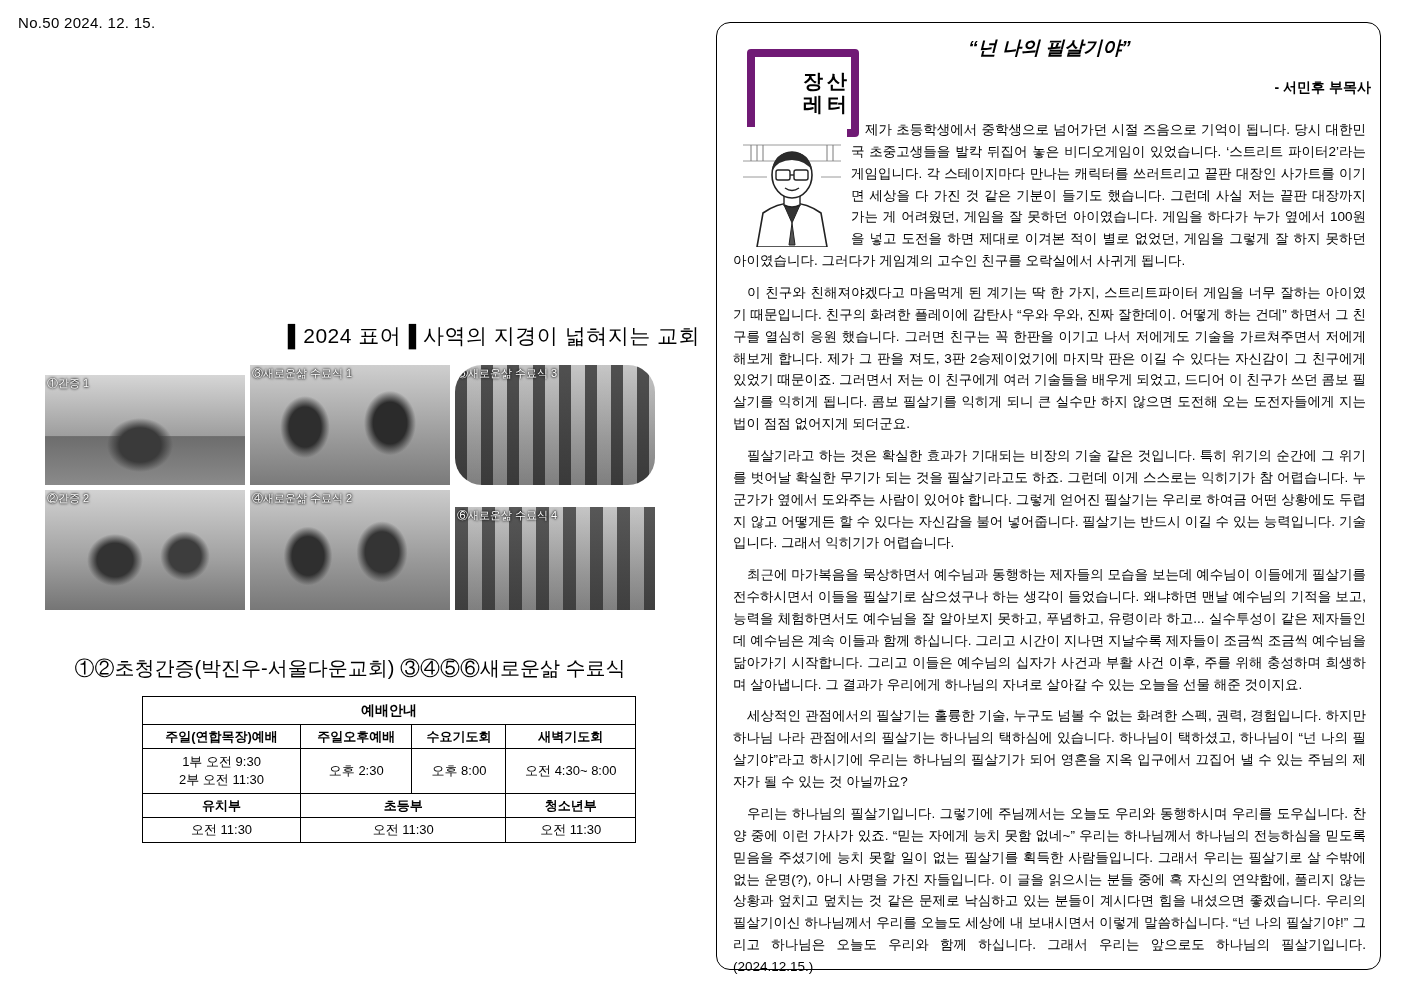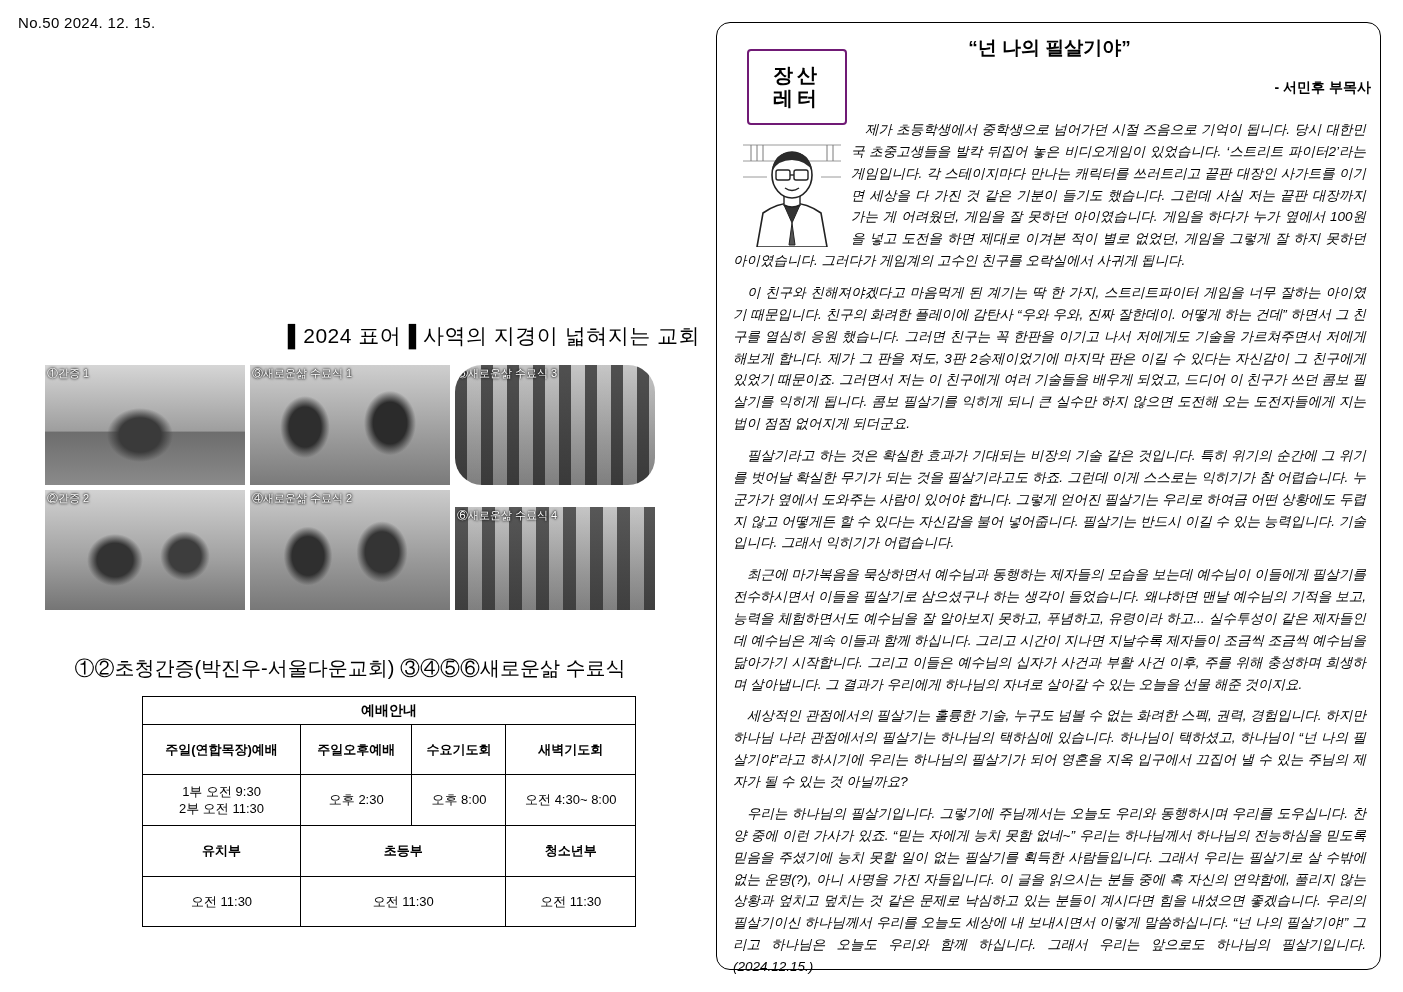--- a/index.html
+++ b/index.html
@@ -63,21 +63,21 @@
     left: 2px; top: 1px;
     font-size: 11px;
     color: #ffffff;
     text-shadow: 0 0 2px #000, 0 0 3px #000;
     z-index: 5;
     white-space: nowrap;
   }
   
   .ph1 { background:
       radial-gradient(ellipse 55px 45px at 95px 70px, #3a3a3a 0%, #3a3a3a 38%, rgba(58,58,58,0) 60%),
-      linear-gradient(#d6d6d6, #9e9e9e 55%, #6d6d6d 56%, #8a8a8a 100%);
+      linear-gradient(#d6d6d6, #9e9e9e 55%, #6d6d6d 56%, #8a8a8a 100%); margin-top: 10px;
   }
   .ph2 { background:
       radial-gradient(ellipse 40px 50px at 55px 62px, #2e2e2e 0%, #2e2e2e 40%, rgba(46,46,46,0) 62%),
       radial-gradient(ellipse 42px 52px at 140px 58px, #2b2b2b 0%, #2b2b2b 40%, rgba(43,43,43,0) 62%),
       linear-gradient(#cfcfcf, #9b9b9b 60%, #7a7a7a 100%);
   }
   .ph3 { background:
       repeating-linear-gradient(90deg, rgba(40,40,40,.75) 0 12px, rgba(190,190,190,.2) 12px 26px),
       linear-gradient(#c8c8c8, #8f8f8f 62%, #6f6f6f 100%); border-radius: 27px;
   }
@@ -112,21 +112,21 @@
   }
   table.worship {
     width: 494px;
     border-collapse: collapse;
     font-size: 13px;
     margin-left: 39px;
   }
   table.worship th, table.worship td {
     border: 1px solid #000;
     text-align: center;
-    padding: 16px 2px;
+    padding: 3px 2px;
     line-height: 1.35;
   }
   table.worship .title-cell {
     font-size: 14px;
     padding: 4px 2px;
   }
   table.worship .two-line {
     white-space: pre-line;
     padding: 4px 2px;
   }
@@ -142,37 +142,38 @@
     box-sizing: border-box;
     padding: 14px 16px 10px 16px;
   }
   .letter-title {
     position: absolute;
     left: 0; top: 12px;
     width: 665px;
     text-align: center;
     font-size: 19px;
     font-weight: bold;
+    font-style: italic;
   }
   .byline {
     position: absolute;
     right: 9px; top: 56px;
     font-size: 14px;
     font-weight: bold;
   }
   
   .logo-box {
     position: absolute;
     left: 30px; top: 26px;
     width: 96px; height: 72px;
-    border: 2px solid #701a75;
+    border: 8px solid #701a75;
     border-radius: 4px;
     display: flex;
     flex-direction: column;
-    align-items: center;
+    align-items: flex-end;
     justify-content: center;
     font-weight: bold;
     font-size: 20px;
     line-height: 1.15;
     background: #ffffff;
   }
   .logo-box .l1 { letter-spacing: 4px; }
   .logo-box .l2 { letter-spacing: 4px; }
 
   
@@ -185,21 +186,20 @@
   .portrait svg { display: block; }
 
   .body-text {
     position: absolute;
     left: 16px; top: 96px;
     width: 633px;
     font-size: 13.5px;
     line-height: 1.62;
     text-align: justify;
     text-justify: inter-character;
-    font-style: italic;
   }
   .body-text p {
     margin: 0 0 10px 0;
     text-indent: 14px;
   }
   .spacer-float {
     float: left;
     width: 118px;
     height: 128px;
     shape-outside: border-box;

